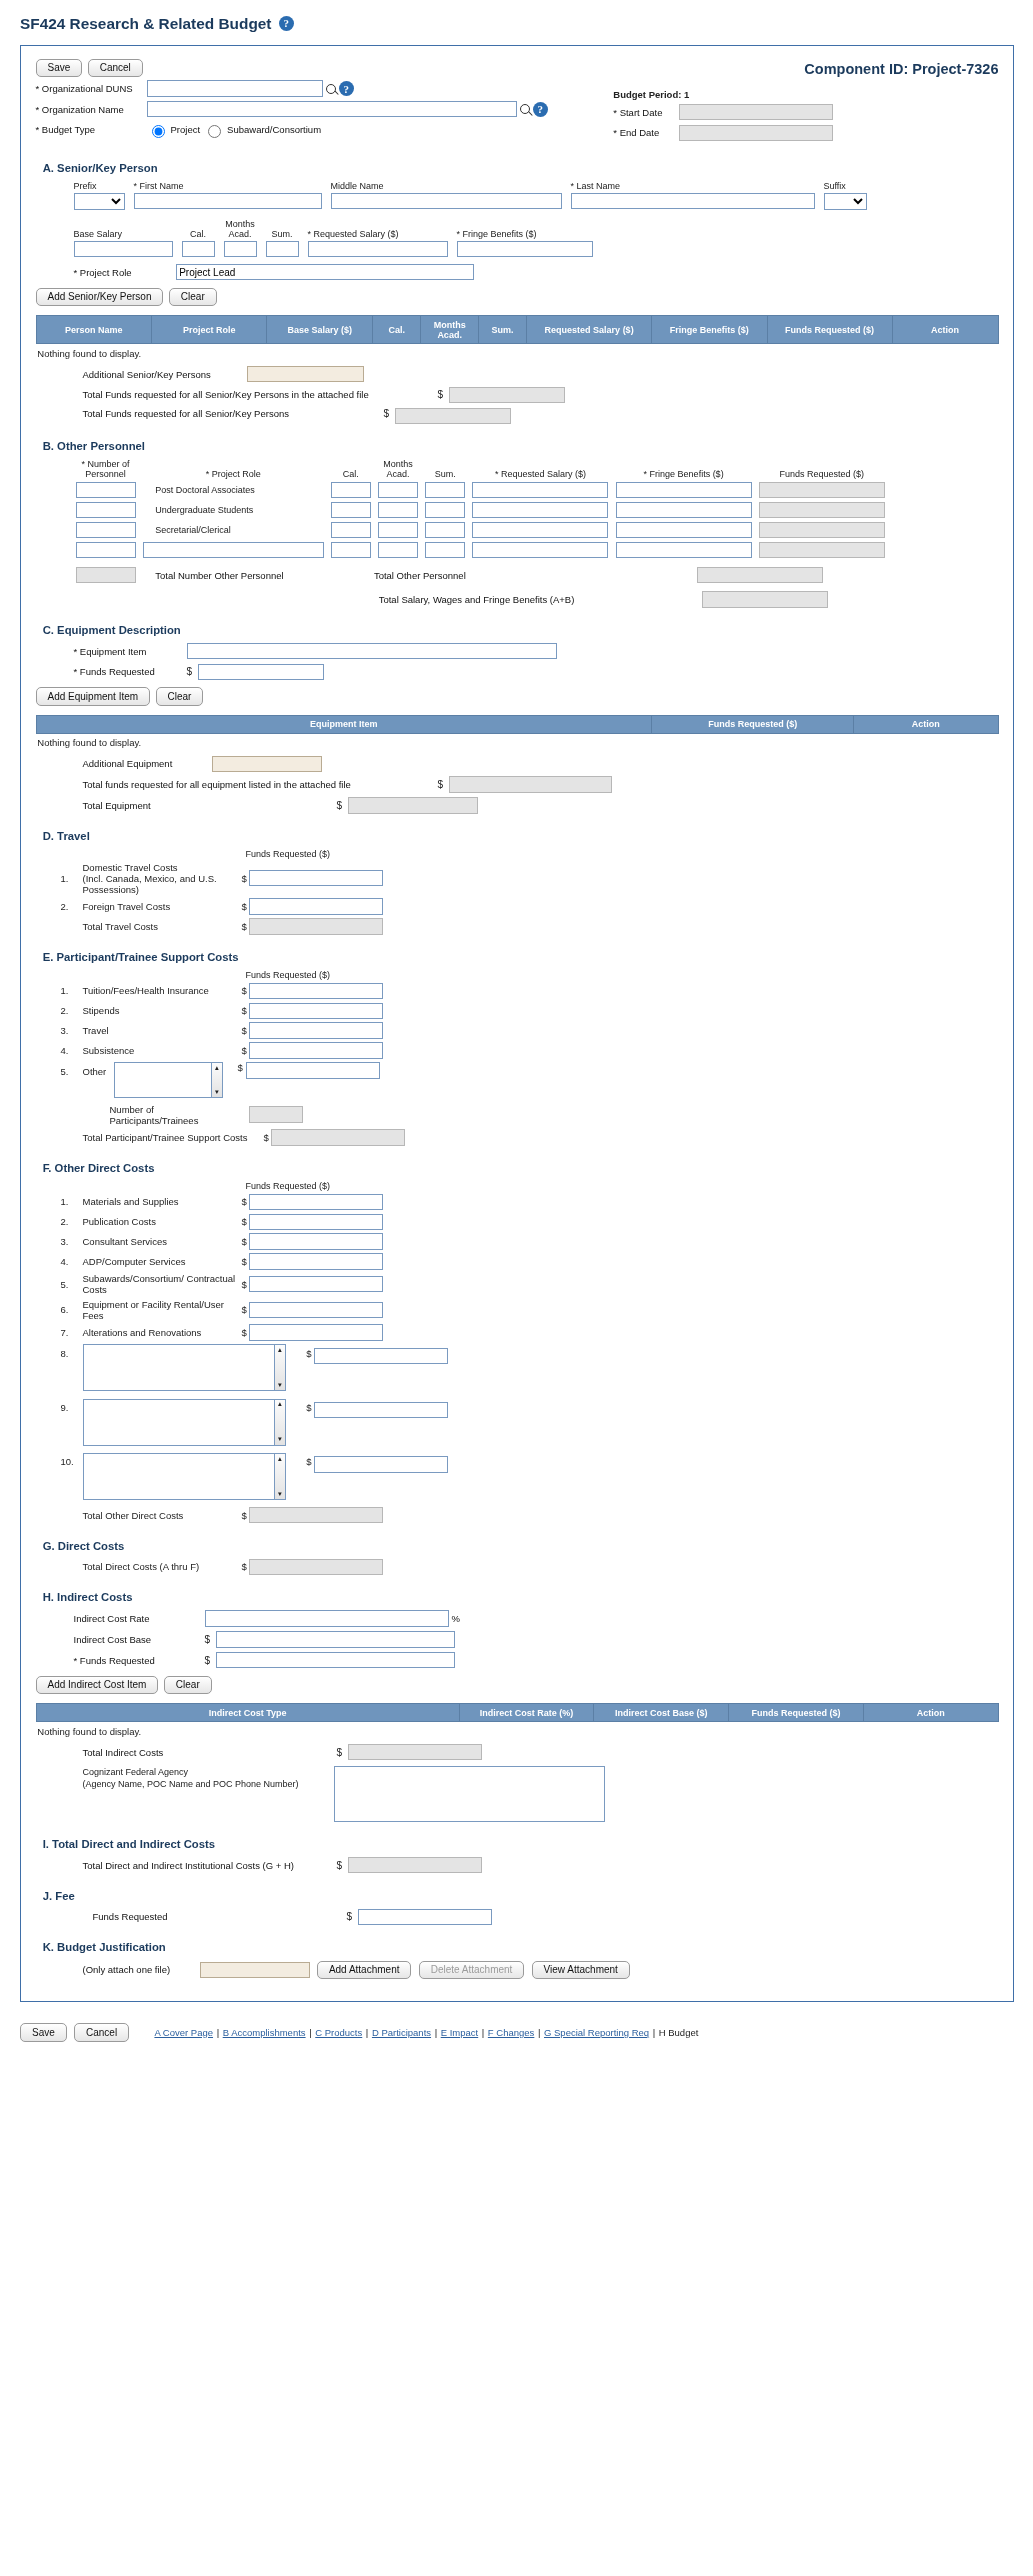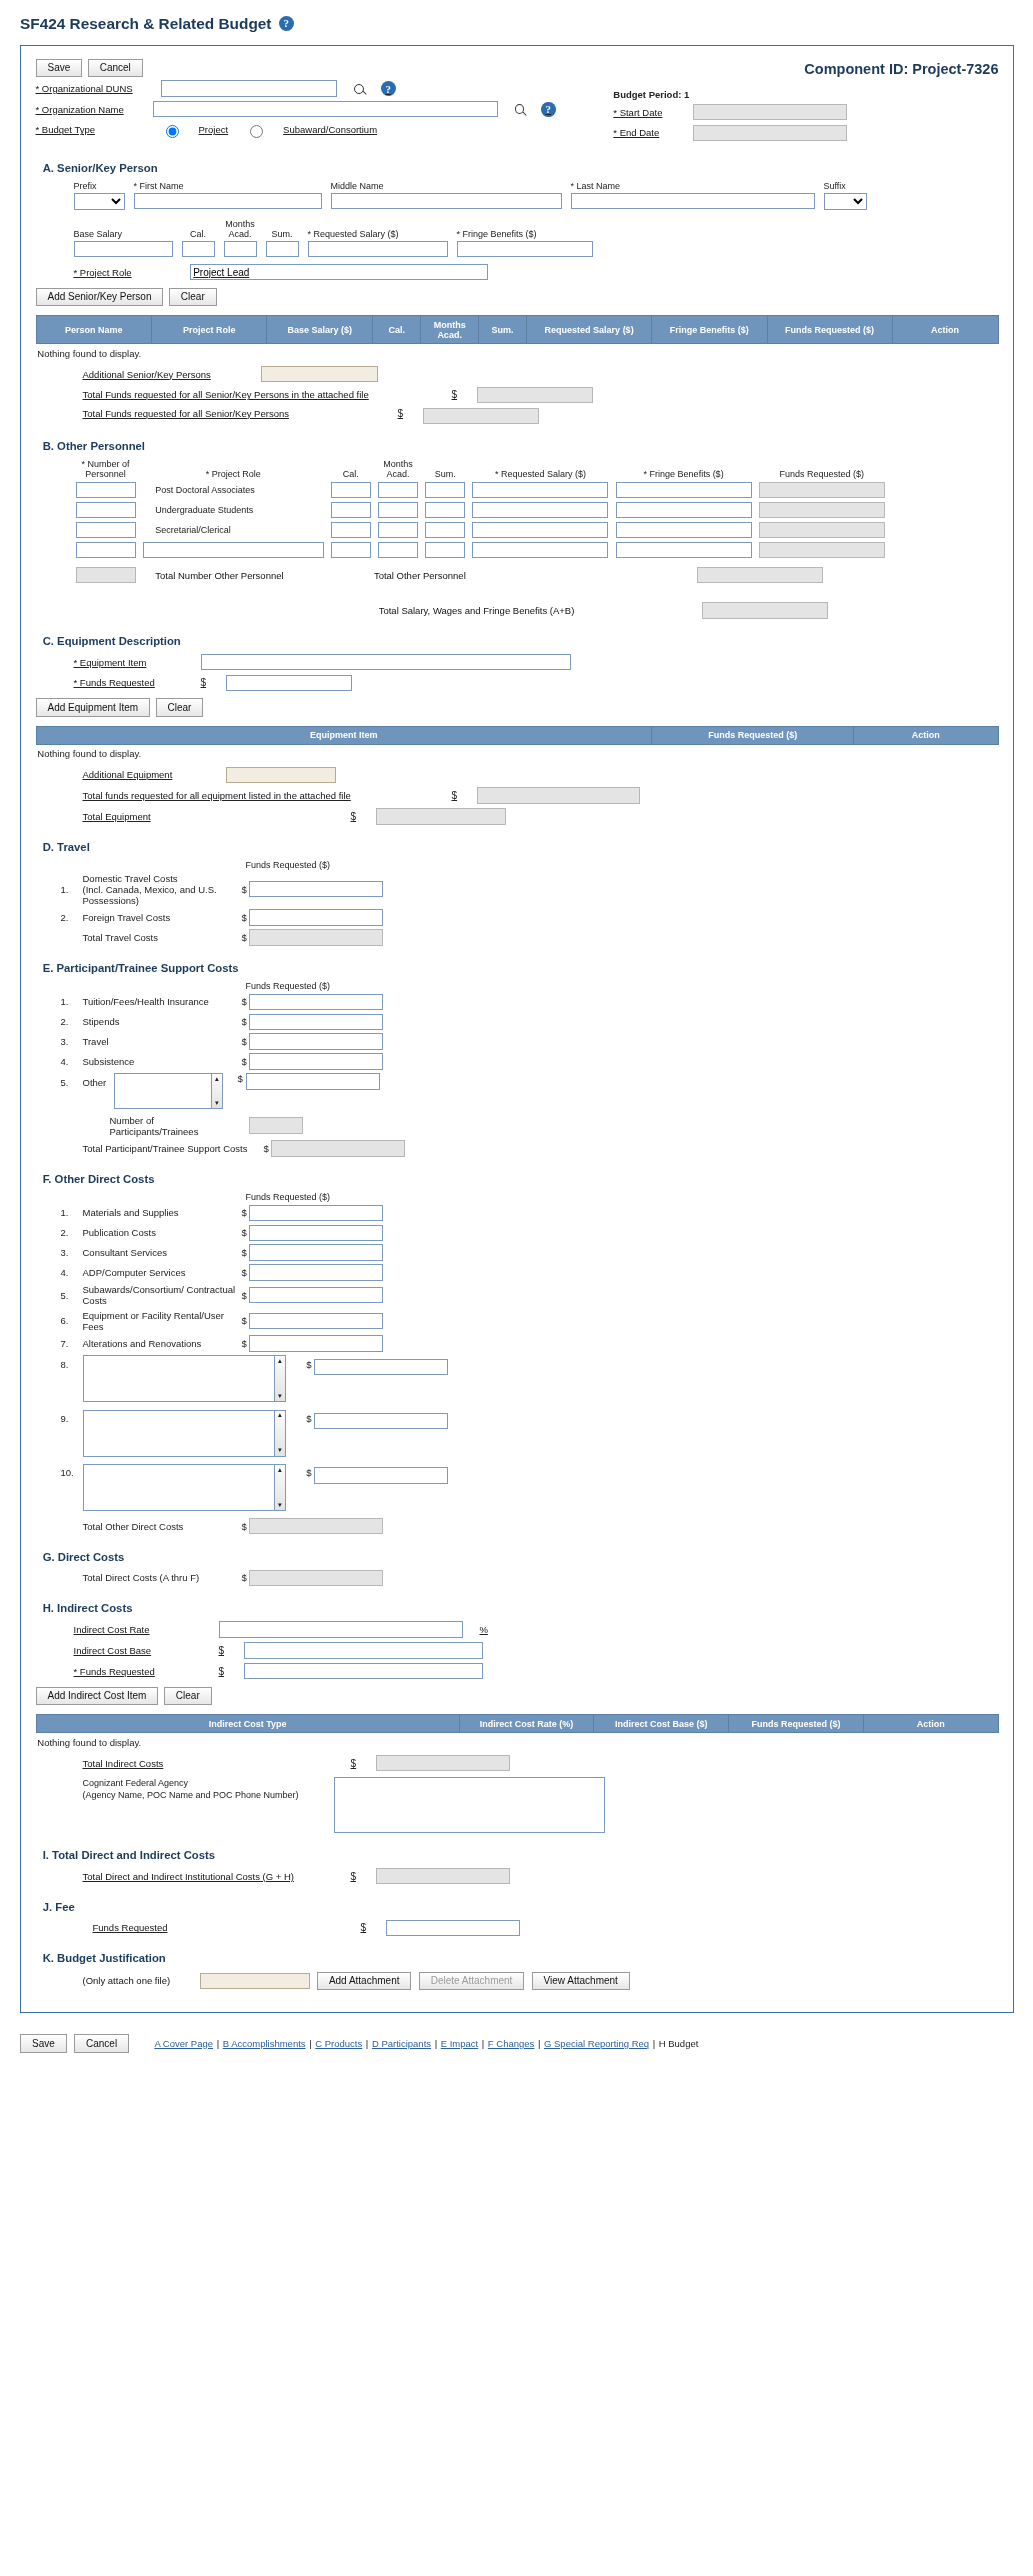--- a/index.html
+++ b/index.html
@@ -46,21 +46,21 @@
     background: #fff;
     padding: 12.6px 14.5px 9px 14.5px;
   }
 
   button, .btn {
     font-family: "Liberation Sans", sans-serif;
     font-size: 10px;
     padding: 2.7px 11px;
     background: linear-gradient(#ffffff, #e6e6e6);
     border: 0.9px solid #9a9a9a;
-    border-radius: 0;
+    border-radius: 5px;
     cursor: pointer;
     color: #111;
   }
   button[disabled], .btn.disabled { color: #9b9b9b; cursor: default; }
 
   .toolbar { display: flex; gap: 5.4px; }
 
   .comp-id {
     text-align: right;
     font-size: 14.5px;
@@ -142,21 +142,21 @@
     font-weight: bold;
     border: 0.9px solid #5b7fa5;
     padding: 3.6px 2.7px;
     text-align: center;
   }
   .nothing {
     font-size: 9.5px;
     padding: 3.6px 1.8px 7.2px 1.8px;
     color: #222;
   }
-  .f-row { display: flex; align-items: center; gap: 17px; margin-bottom: 4.5px; text-decoration: underline; }
+  .f-row { display: flex; align-items: center; gap: 3px; margin-bottom: 4.5px; }
 
   .numlist { margin-left: 25px; }
   .numlist .li {
     display: flex;
     align-items: center;
     margin-bottom: 3.6px;
     font-size: 9.5px;
   }
   .numlist .idx { width: 22px; }
   .numlist .nm { width: 159px; }
@@ -398,21 +398,21 @@
         <input type="text" style="width: 136px;">
         <input type="text" class="ro" style="width: 126px;" readonly="">
       </div>
 
       <div style="display:flex; gap:7.2px; align-items:center; margin-top:9px;">
         <input type="text" class="ro" style="width: 60px;" readonly="">
         <span class="lbl" style="width:224px; padding-left:12.6px;">Total Number Other Personnel</span>
         <span class="lbl" style="width:316px;">Total Other Personnel</span>
         <input type="text" class="ro" style="width: 126px;" readonly="">
       </div>
-      <div style="display:flex; gap:7.2px; align-items:center; margin-top:19px;">
+      <div style="display:flex; gap:7.2px; align-items:center; margin-top:8px;">
         <span style="width:296px;"></span>
         <span class="lbl" style="width:316px;">Total Salary, Wages and Fringe Benefits (A+B)</span>
         <input type="text" class="ro" style="width: 126px;" readonly="">
       </div>
     </div>
 
     <h3 class="sect">C. Equipment Description</h3>
 
     <div style="margin-left:38px;">
       <div class="f-row">

